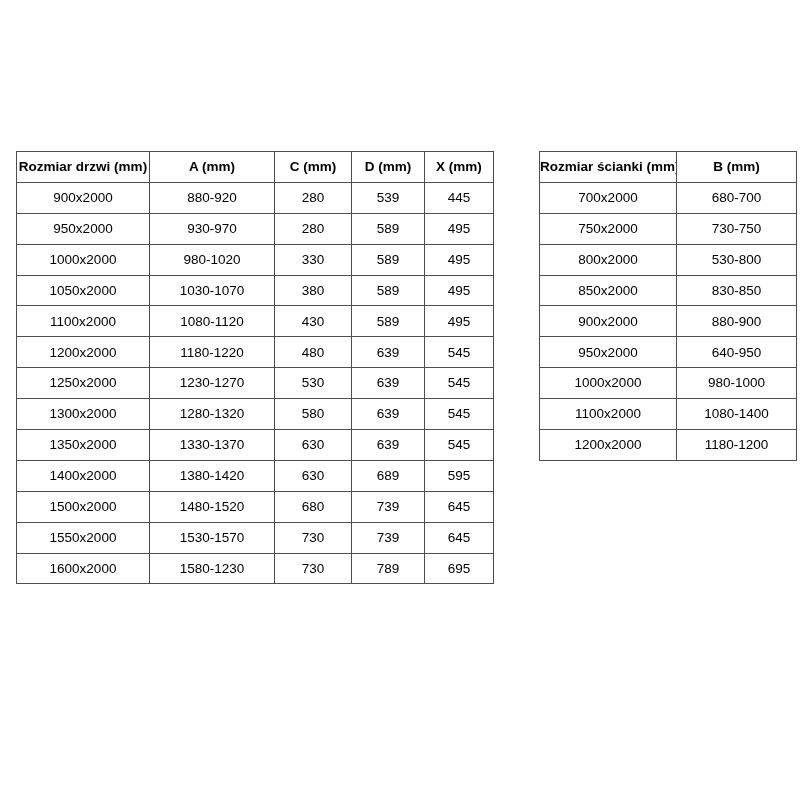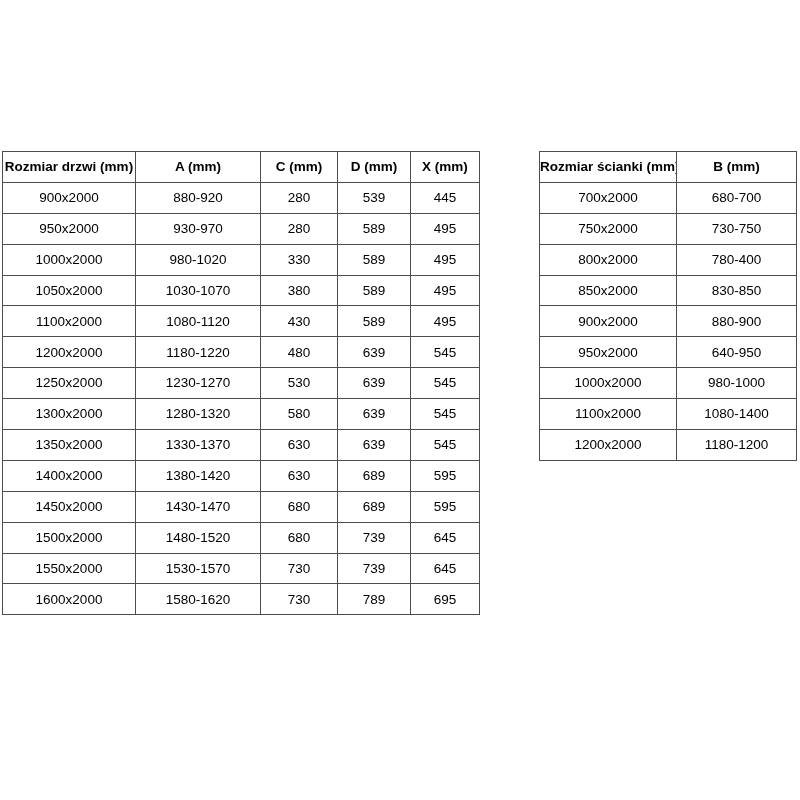--- a/index.html
+++ b/index.html
@@ -30,21 +30,21 @@
     overflow: hidden;
     white-space: nowrap;
   }
   .dim-table th {
     font-weight: bold;
   }
   .dim-table tr {
     height: 30.9px;
   }
   #doors-table {
-    left: 2px;
+    left: 16px;
     top: 151px;
     width: 477px;
   }
   #walls-table {
     left: 539px;
     top: 151px;
     width: 257px;
   }
   #doors-table .col-0 { width: 133px; }
   #doors-table .col-1 { width: 125px; }
@@ -139,43 +139,36 @@
         <td>545</td>
       </tr>
       <tr>
         <td>1400x2000</td>
         <td>1380-1420</td>
         <td>630</td>
         <td>689</td>
         <td>595</td>
       </tr>
       <tr>
-        <td>1450x2000</td>
-        <td>1430-1470</td>
-        <td>680</td>
-        <td>689</td>
-        <td>595</td>
-      </tr>
-      <tr>
         <td>1500x2000</td>
         <td>1480-1520</td>
         <td>680</td>
         <td>739</td>
         <td>645</td>
       </tr>
       <tr>
         <td>1550x2000</td>
         <td>1530-1570</td>
         <td>730</td>
         <td>739</td>
         <td>645</td>
       </tr>
       <tr>
         <td>1600x2000</td>
-        <td>1580-1620</td>
+        <td>1580-1230</td>
         <td>730</td>
         <td>789</td>
         <td>695</td>
       </tr>
     </tbody>
 </table>
 
 <table id="walls-table" class="dim-table">
   <colgroup>
     <col class="col-0">
@@ -191,21 +184,21 @@
       <tr>
         <td>700x2000</td>
         <td>680-700</td>
       </tr>
       <tr>
         <td>750x2000</td>
         <td>730-750</td>
       </tr>
       <tr>
         <td>800x2000</td>
-        <td>780-400</td>
+        <td>530-800</td>
       </tr>
       <tr>
         <td>850x2000</td>
         <td>830-850</td>
       </tr>
       <tr>
         <td>900x2000</td>
         <td>880-900</td>
       </tr>
       <tr>

